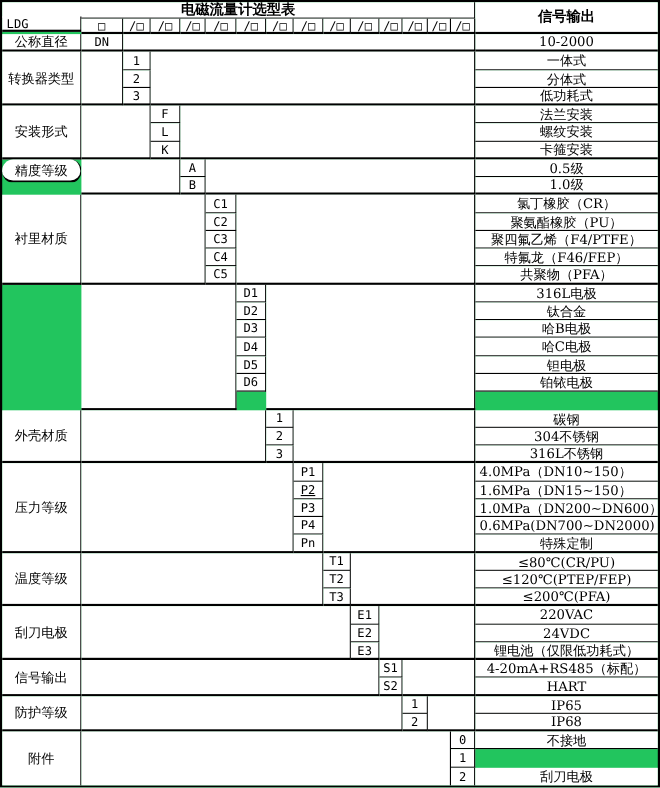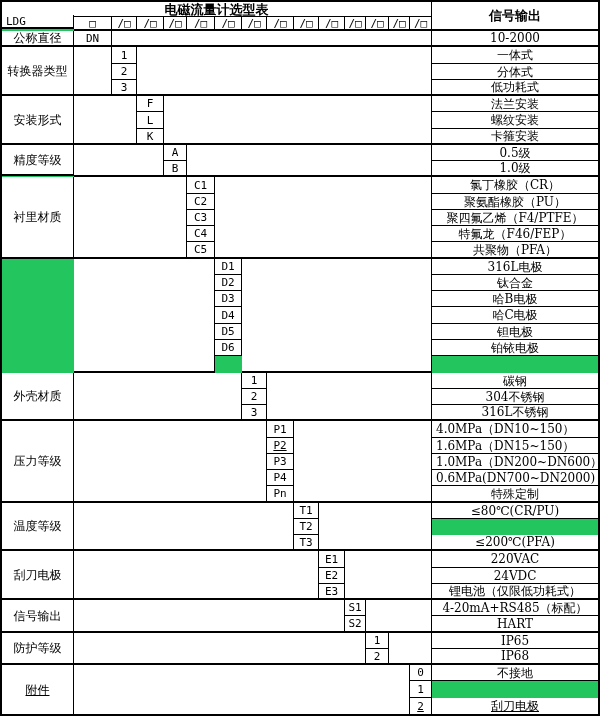--- a/index.html
+++ b/index.html
@@ -11,21 +11,21 @@
   .cell{
     position:absolute;box-sizing:border-box;display:flex;align-items:center;
     justify-content:center;border-right:1px solid #000;border-bottom:1px solid #000;
     font-size:12px;line-height:1;overflow:hidden;white-space:nowrap;background:#fff;
   }
   .title{font-weight:700;font-size:13px;}
   .mono{font-family:"DejaVu Sans Mono","Liberation Mono",monospace;font-size:11px;}
   .left{justify-content:flex-start;padding-left:4px;}
   .thick{border-bottom-width:2px;}
   .noR{border-right:none;}
-  .noB{border-bottom:none;text-decoration:underline;}
+  .noB{border-bottom:none;}
 </style>
 </head>
 <body>
 
 <div id="app">
     <div class="cell title" style="left: 0px; top: 0px; width: 430px; height: 15px;">电磁流量计选型表</div>
     <div class="cell title thick noR" style="left: 430px; top: 0px; width: 166px; height: 29px;">信号输出</div>
     <div class="cell mono left thick" style="left: 0px; top: 13px; width: 72px; height: 14px;">LDG</div>
     <div class="cell mono thick" style="left: 72px; top: 15px; width: 38px; height: 14px;">□</div>
     <div class="cell mono thick" style="left: 110px; top: 15px; width: 25px; height: 14px;">/□</div>
@@ -56,21 +56,21 @@
     <div class="cell thick" style="left: 135px; top: 45px; width: 295px; height: 49px;"></div>
     <div class="cell thick" style="left: 0px; top: 94px; width: 72px; height: 49px;">安装形式</div>
     <div class="cell thick" style="left: 72px; top: 94px; width: 63px; height: 49px;"></div>
     <div class="cell mono" style="left: 135px; top: 94px; width: 27px; height: 16px;">F</div>
     <div class="cell noR" style="left: 430px; top: 94px; width: 166px; height: 16px;">法兰安装</div>
     <div class="cell mono" style="left: 135px; top: 110px; width: 27px; height: 17px;">L</div>
     <div class="cell noR" style="left: 430px; top: 110px; width: 166px; height: 17px;">螺纹安装</div>
     <div class="cell mono thick" style="left: 135px; top: 127px; width: 27px; height: 16px;">K</div>
     <div class="cell thick noR" style="left: 430px; top: 127px; width: 166px; height: 16px;">卡箍安装</div>
     <div class="cell thick" style="left: 162px; top: 94px; width: 268px; height: 49px;"></div>
-    <div class="cell thick" style="left: 0px; top: 143px; width: 72px; height: 31px;">精度等级</div>
+    <div class="cell thick" style="left: 0px; top: 143px; width: 72px; height: 21px; border-radius: 10px;">精度等级</div>
     <div class="cell thick" style="left: 72px; top: 143px; width: 90px; height: 32px;"></div>
     <div class="cell mono" style="left: 162px; top: 143px; width: 23px; height: 16px;">A</div>
     <div class="cell noR" style="left: 430px; top: 143px; width: 166px; height: 16px;">0.5级</div>
     <div class="cell mono thick" style="left: 162px; top: 159px; width: 23px; height: 16px;">B</div>
     <div class="cell thick noR" style="left: 430px; top: 159px; width: 166px; height: 16px; text-align: center;">1.0级</div>
     <div class="cell thick" style="left: 185px; top: 143px; width: 245px; height: 32px;"></div>
     <div class="cell thick" style="left: 0px; top: 175px; width: 72px; height: 82px;">衬里材质</div>
     <div class="cell thick" style="left: 72px; top: 175px; width: 113px; height: 82px;"></div>
     <div class="cell mono" style="left: 185px; top: 175px; width: 28px; height: 17px;">C1</div>
     <div class="cell noR" style="left: 430px; top: 175px; width: 166px; height: 17px;">氯丁橡胶（CR）</div>
@@ -118,20 +118,21 @@
     <div class="cell mono" style="left: 265px; top: 468px; width: 27px; height: 16px;">P4</div>
     <div class="cell left noR" style="left: 430px; top: 468px; width: 166px; height: 16px;">0.6MPa(DN700~DN2000)</div>
     <div class="cell mono thick" style="left: 265px; top: 484px; width: 27px; height: 17px;">Pn</div>
     <div class="cell thick noR" style="left: 430px; top: 484px; width: 166px; height: 17px;">特殊定制</div>
     <div class="cell thick" style="left: 292px; top: 419px; width: 138px; height: 82px;"></div>
     <div class="cell thick" style="left: 0px; top: 501px; width: 72px; height: 48px;">温度等级</div>
     <div class="cell thick" style="left: 72px; top: 501px; width: 220px; height: 48px;"></div>
     <div class="cell mono" style="left: 292px; top: 501px; width: 25px; height: 16px;">T1</div>
     <div class="cell noR" style="left: 430px; top: 501px; width: 166px; height: 16px;">≤80℃(CR/PU)</div>
     <div class="cell mono" style="left: 292px; top: 517px; width: 25px; height: 16px;">T2</div>
+    <div class="cell noR" style="left: 430px; top: 517px; width: 166px; height: 16px;">≤120℃(PTEP/FEP)</div>
     <div class="cell mono thick" style="left: 292px; top: 533px; width: 25px; height: 16px;">T3</div>
     <div class="cell thick noR" style="left: 430px; top: 533px; width: 166px; height: 16px;">≤200℃(PFA)</div>
     <div class="cell thick" style="left: 317px; top: 501px; width: 113px; height: 48px;"></div>
     <div class="cell thick" style="left: 0px; top: 549px; width: 72px; height: 49px;">刮刀电极</div>
     <div class="cell thick" style="left: 72px; top: 549px; width: 245px; height: 49px;"></div>
     <div class="cell mono" style="left: 317px; top: 549px; width: 26px; height: 17px;">E1</div>
     <div class="cell noR" style="left: 430px; top: 549px; width: 166px; height: 17px;">220VAC</div>
     <div class="cell mono" style="left: 317px; top: 566px; width: 26px; height: 16px;">E2</div>
     <div class="cell noR" style="left: 430px; top: 566px; width: 166px; height: 16px;">24VDC</div>
     <div class="cell mono thick" style="left: 317px; top: 582px; width: 26px; height: 16px;">E3</div>

